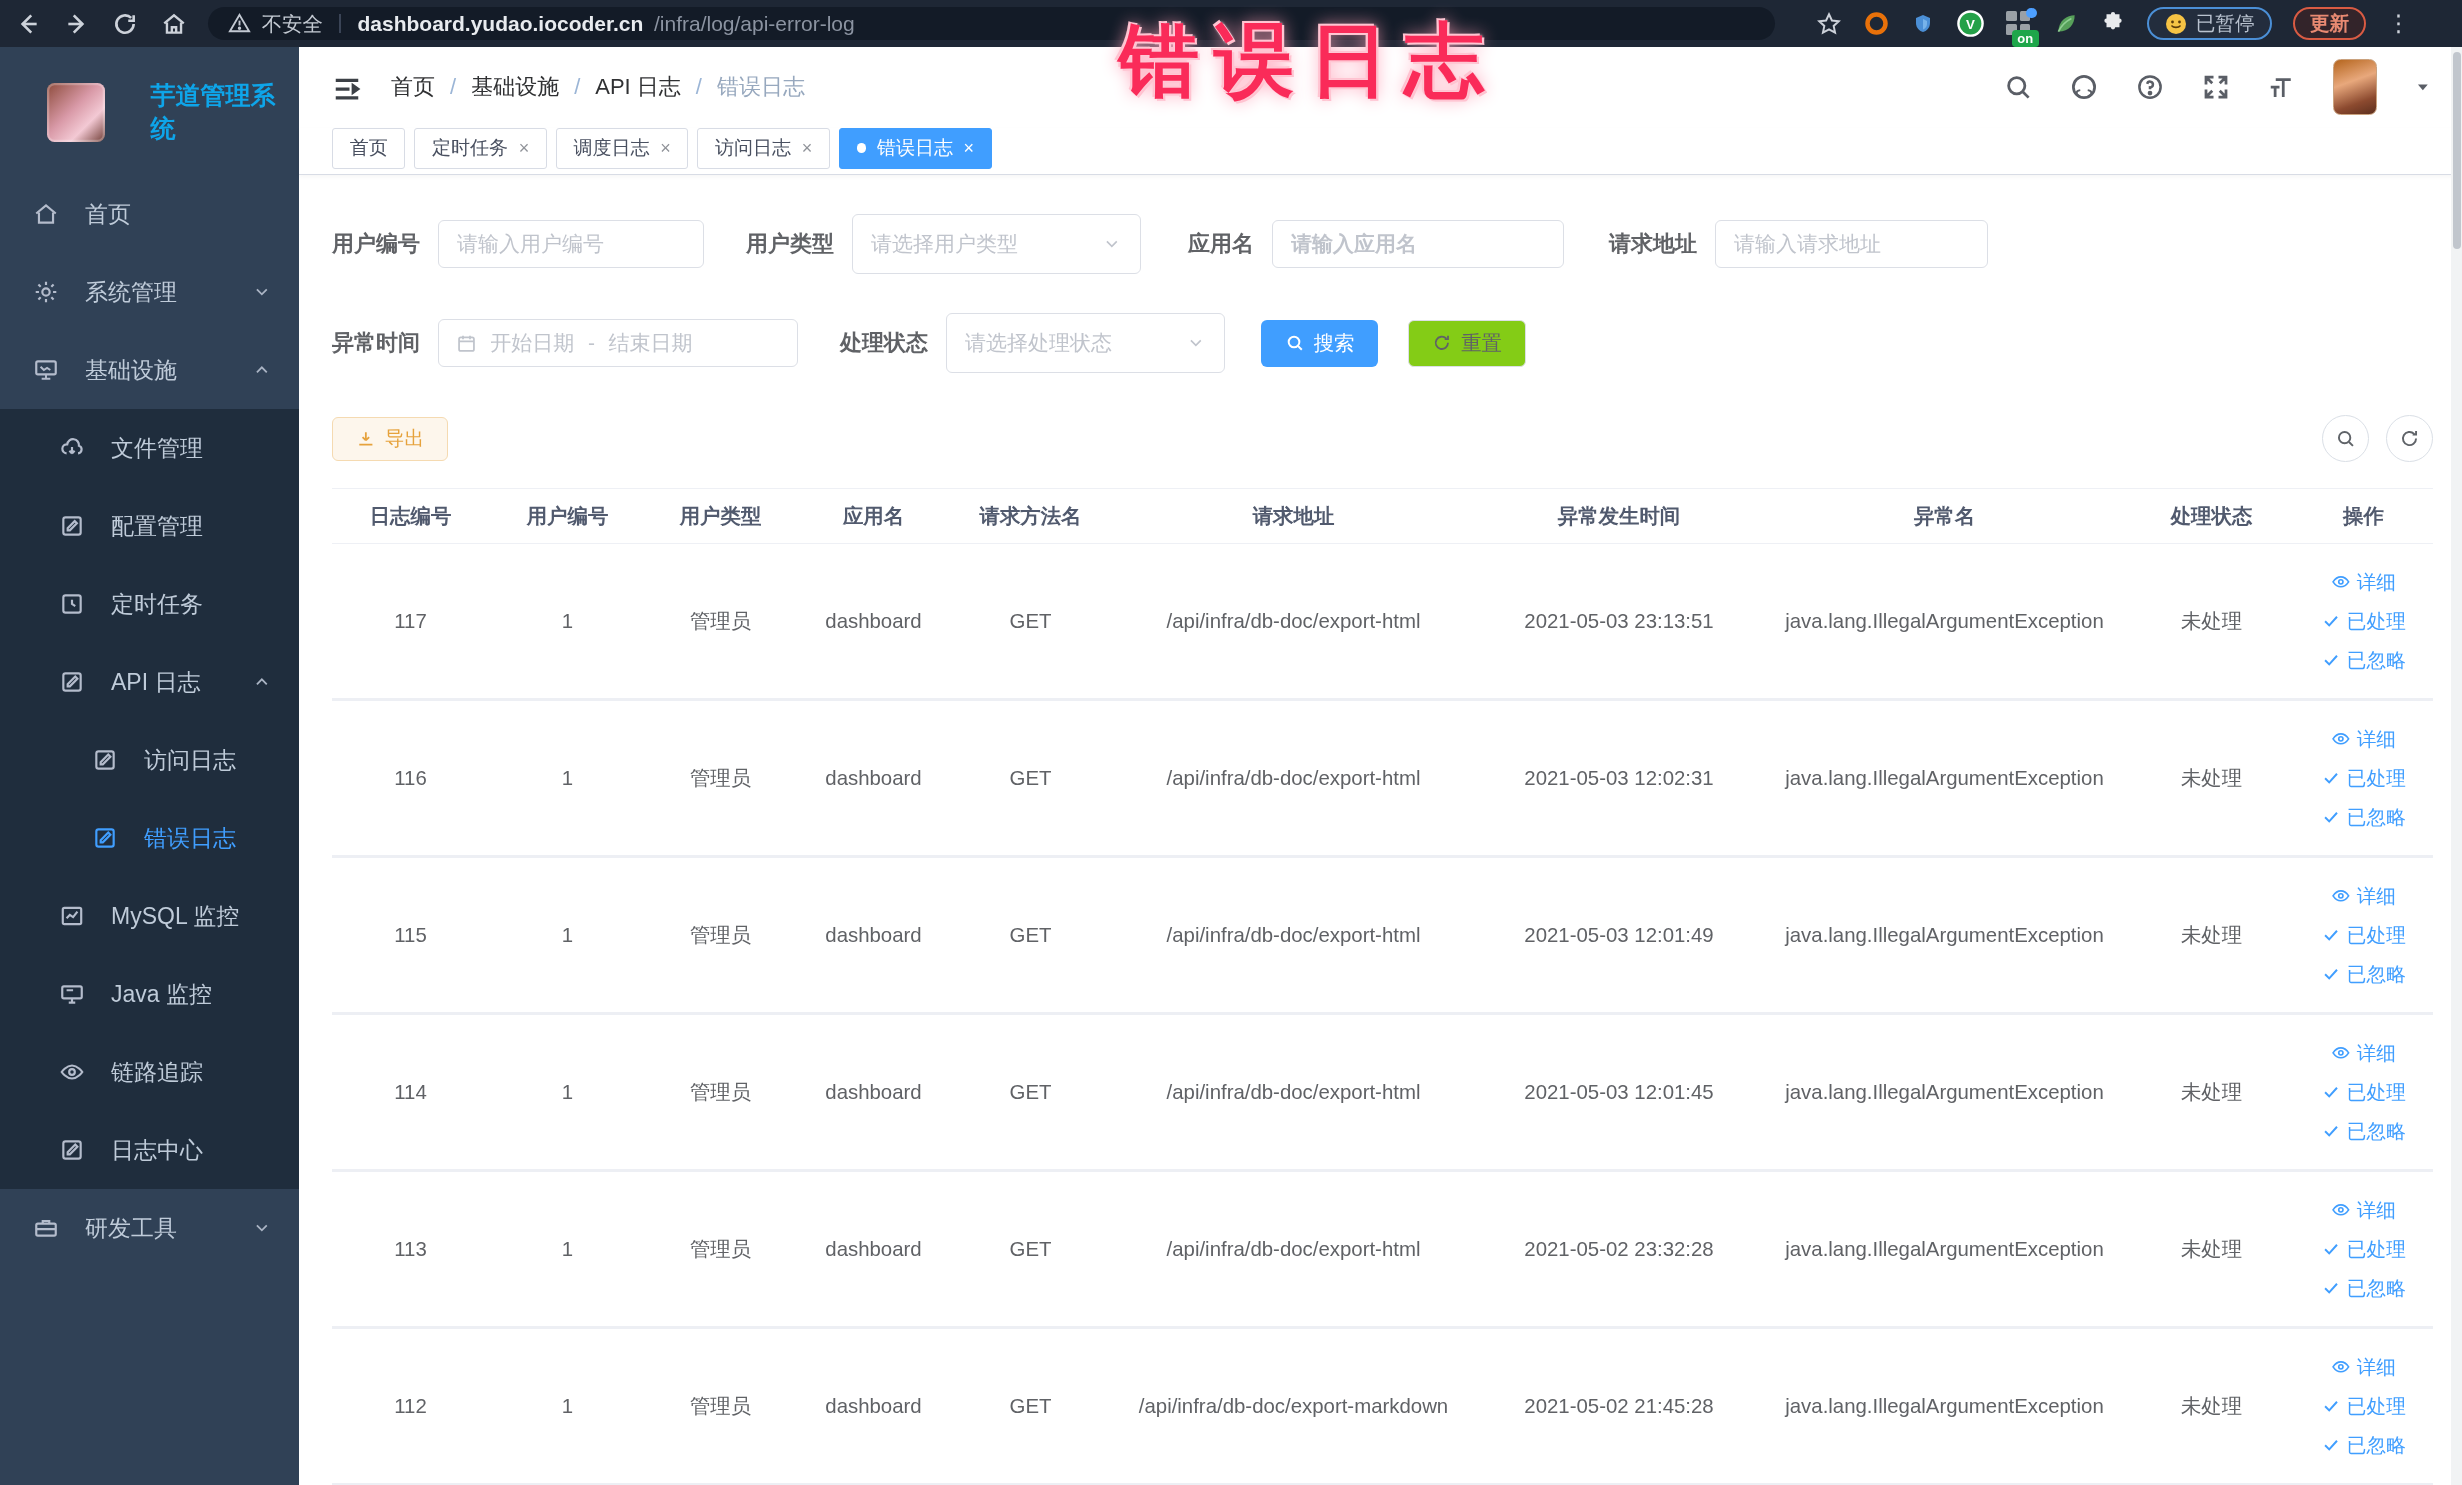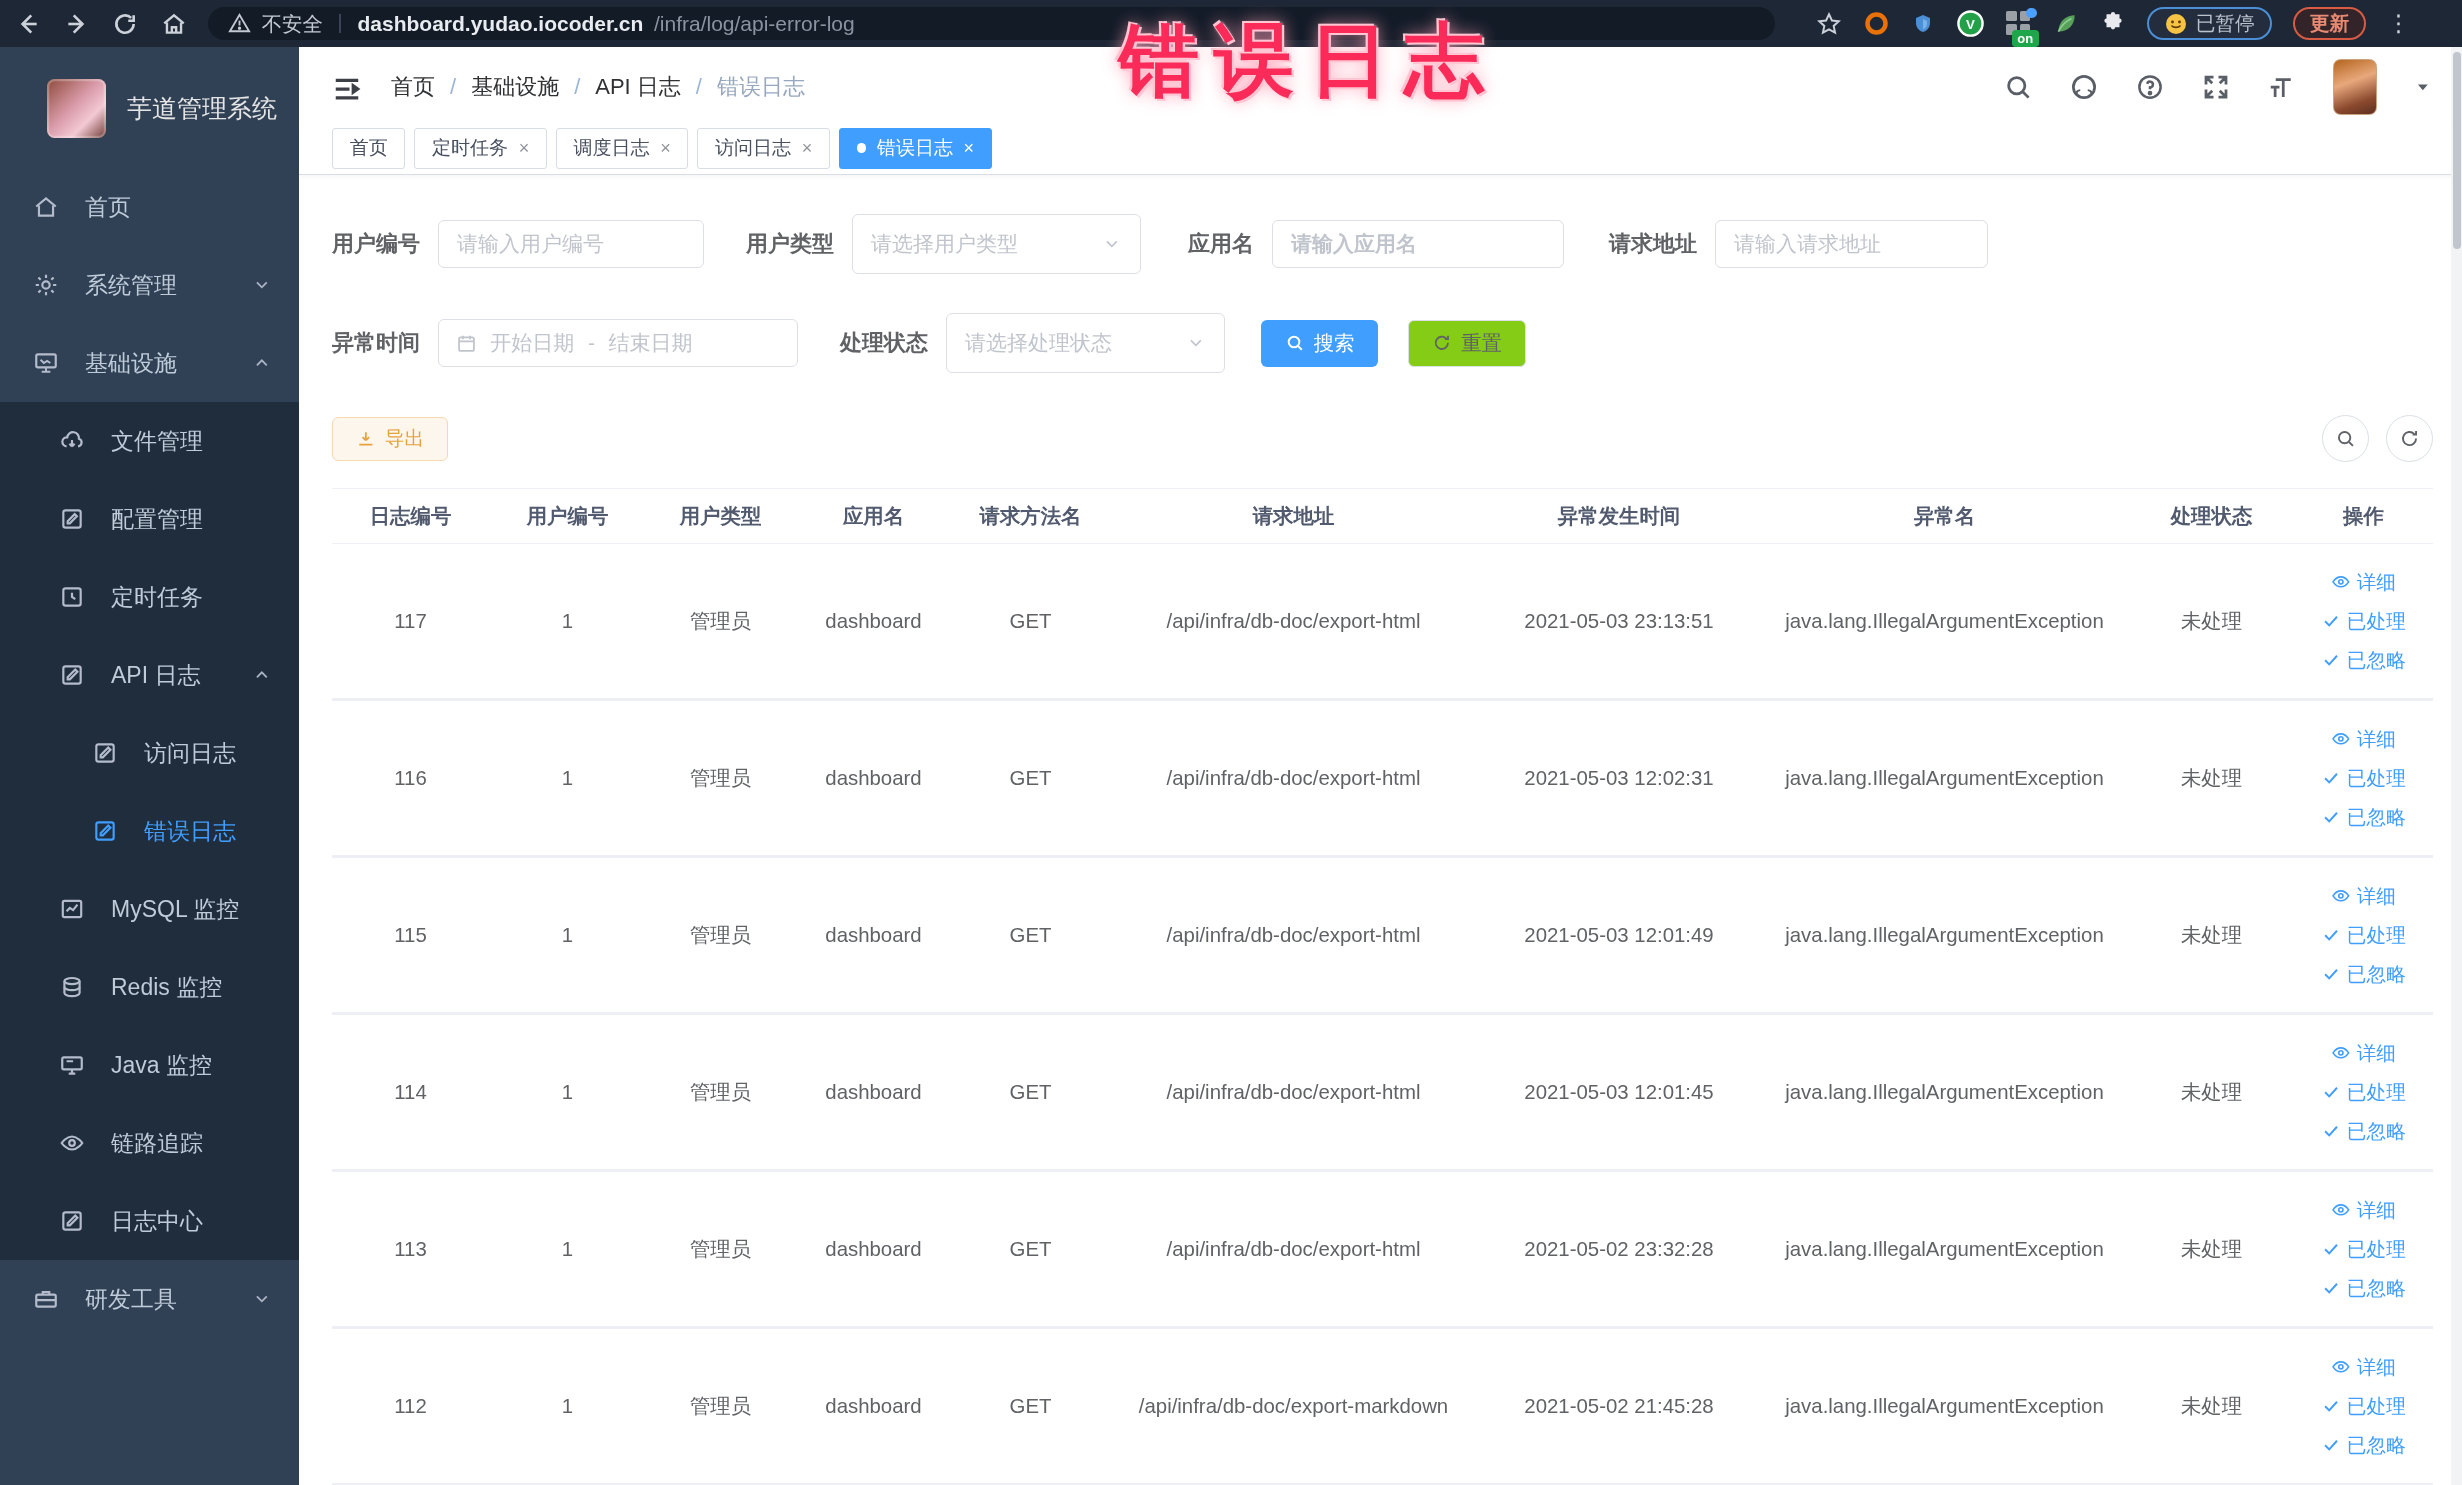--- a/index.html
+++ b/index.html
@@ -23,21 +23,21 @@
   .gridext .sq { position:absolute; width:10.6px; height:10.6px; background:#9aa0a6; border-radius:1.5px; }
   .gridext .dot { position:absolute; right:-4.5px; top:-3px; width:10.6px; height:10.6px; border-radius:50%; background:#4d9fff; }
   .onbadge { position:absolute; left:6px; top:19.7px; background:#1ea64a; color:#fff; font-size:13px; font-weight:700; padding:0.8px 5.3px; border-radius:3.8px; }
   .dots3 { color:#cdd2da; font-size:23px; letter-spacing:0; line-height:9px; }
 
   
   .app { display:flex; height:1439px; }
   .sidebar { width:299px; background:#304156; color:#bfcbd9; flex:0 0 auto; display:flex; flex-direction:column; }
   .logo-row { display:flex; align-items:center; gap:21px; padding:32px 0 30px 47px; }
   .logo-img { width:59px; height:59px; border-radius:7.6px; background:linear-gradient(135deg,#8c4a3a 0%, #d99aa8 45%, #f3c9d4 70%, #6e3b33 100%); box-shadow:inset 0 0 0 2.3px rgba(255,255,255,.25); }
-  .logo-title { font-size:25px; font-weight:400; color:#e5e5e5; }
+  .logo-title { font-size:25px; font-weight:700; color:#0ea5e9;margin-left:24px; }
   .menu { flex:1; }
   .m-item { height:78px; display:flex; align-items:center; gap:26px; padding-left:33px; font-size:23px; cursor:pointer; position:relative; }
   .m-item .mi { width:26px; height:26px; flex:0 0 auto; color:#b4bccc; }
   .m-item .chev { position:absolute; right:27px; color:#aab4c4; }
   .m-sub { background:#1f2d3d; }
   .m-item.lv2 { padding-left:59px; }
   .m-item.lv3 { padding-left:92px; }
   .m-item.active { color:#409eff; }
   .m-item.active .mi { color:#409eff; }
 
@@ -319,30 +319,20 @@
                 <svg viewBox="0 0 24 24" fill="none" stroke="currentColor" stroke-width="2">
                   <rect x="3.5" y="4.5" width="17" height="15" rx="1.5"></rect>
                   <path d="m7 14 3-3 3 2 4-5"></path>
                 </svg>
               </span>
             <span>MySQL 监控</span>
           </div>
           <div class="m-item lv2">
             <span class="mi">
                 <svg viewBox="0 0 24 24" fill="none" stroke="currentColor" stroke-width="2">
-                  <ellipse cx="12" cy="6.5" rx="7" ry="2.8"></ellipse>
-                  <path d="M5 6.5v11c0 1.6 3.1 2.9 7 2.9s7-1.3 7-2.9v-11"></path>
-                  <path d="M5 12c0 1.6 3.1 2.9 7 2.9s7-1.3 7-2.9"></path>
-                </svg>
-              </span>
-            <span>Redis 监控</span>
-          </div>
-          <div class="m-item lv2">
-            <span class="mi">
-                <svg viewBox="0 0 24 24" fill="none" stroke="currentColor" stroke-width="2">
                   <rect x="3" y="5" width="18" height="11" rx="1.5"></rect>
                   <path d="M9 20h6M12 16v4M7 8.5h6"></path>
                 </svg>
               </span>
             <span>Java 监控</span>
           </div>
           <div class="m-item lv2">
             <span class="mi">
                 <svg viewBox="0 0 24 24" fill="none" stroke="currentColor" stroke-width="2">
                   <path d="M2.5 12S6.5 6 12 6s9.5 6 9.5 6-4 6-9.5 6S2.5 12 2.5 12z"></path>

